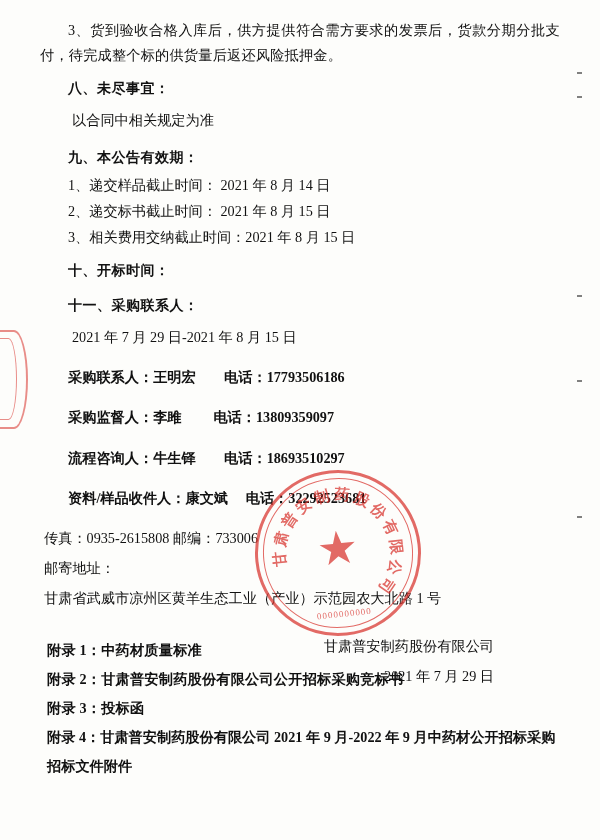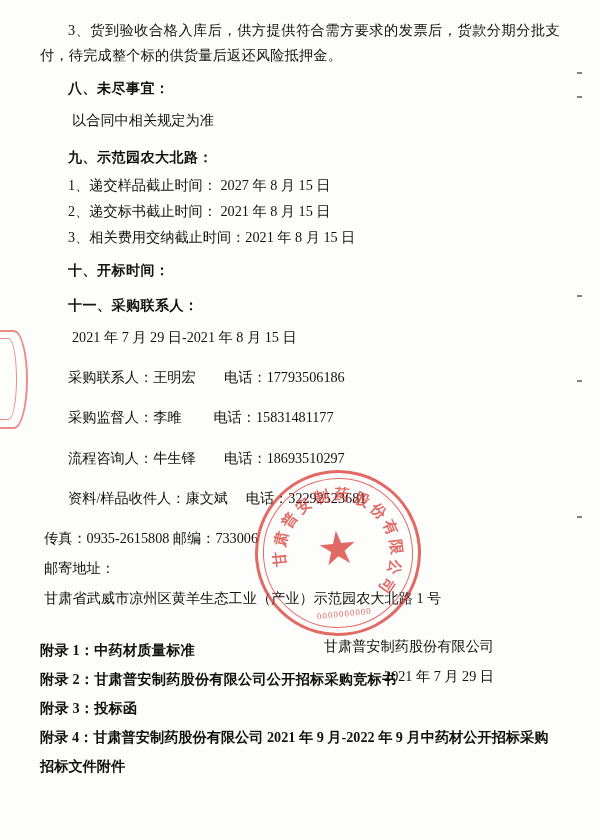--- a/index.html
+++ b/index.html
@@ -53,20 +53,21 @@
     text-indent: 28px;
   }
   .noindent {
     text-indent: 0;
   }
   .contact-row {
     font-size: 14.2px;
     line-height: 26px;
     text-indent: 28px;
     white-space: pre;
+    font-weight: bold;
   }
   .gapsm { height: 6px; }
   .sign-block {
     margin-top: 20px;
     text-align: right;
     padding-right: 66px;
     position: relative;
     z-index: 1;
   }
   .sign-line {
@@ -157,21 +158,21 @@
   .tick {
     position: absolute;
     right: 18px;
     width: 5px;
     height: 1.5px;
     background: #555;
     opacity: .75;
   }
   .attachments {
     position: absolute;
-    left: 40px;
+    left: 47px;
     top: 636px;
     width: 520px;
   }
   .att-line {
     font-size: 14.2px;
     font-weight: bold;
     line-height: 29px;
     letter-spacing: 0.2px;
   }
   .att-line .lbl { font-weight: bold; }
@@ -194,36 +195,36 @@
 
   <p class="para indent2">3、货到验收合格入库后，供方提供符合需方要求的发票后，货款分期分批支付，待完成整个标的供货量后返还风险抵押金。</p>
 
   <div class="gapsm"></div>
 
   <p class="heading">八、未尽事宜：</p>
   <p class="plain">以合同中相关规定为准</p>
 
   <div class="gapsm"></div>
 
-  <p class="heading">九、示范园农大北路：</p>
-  <p class="sub">1、递交样品截止时间：  2027 年 8 月 15 日</p>
+  <p class="heading">九、本公告有效期：</p>
+  <p class="sub">1、递交样品截止时间：  2021 年 8 月 14 日</p>
   <p class="sub">2、递交标书截止时间：  2021 年 8 月 15 日</p>
   <p class="sub">3、相关费用交纳截止时间：2021 年 8 月 15 日</p>
 
   <div class="gapsm"></div>
 
   <p class="heading">十、开标时间：</p>
 
   <div class="gapsm"></div>
 
   <p class="heading">十一、采购联系人：</p>
   <p class="plain">2021 年 7 月 29 日-2021 年 8 月 15 日</p>
 
   <p class="contact-row">采购联系人：王明宏        电话：17793506186</p>
-  <p class="contact-row">采购监督人：李雎         电话：15831481177</p>
+  <p class="contact-row">采购监督人：李雎         电话：13809359097</p>
   <p class="contact-row">流程咨询人：牛生铎        电话：18693510297</p>
   <p class="contact-row">资料/样品收件人：康文斌     电话：32292523681</p>
 
   <p class="plain noindent">传真：0935-2615808  邮编：733006</p>
   <p class="plain noindent">邮寄地址：</p>
   <p class="plain noindent">甘肃省武威市凉州区黄羊生态工业（产业）示范园农大北路 1 号</p>
 
   <div class="sign-block">
     <div class="sign-line">甘肃普安制药股份有限公司</div>
     <div class="sign-line">2021 年 7 月 29 日</div>

